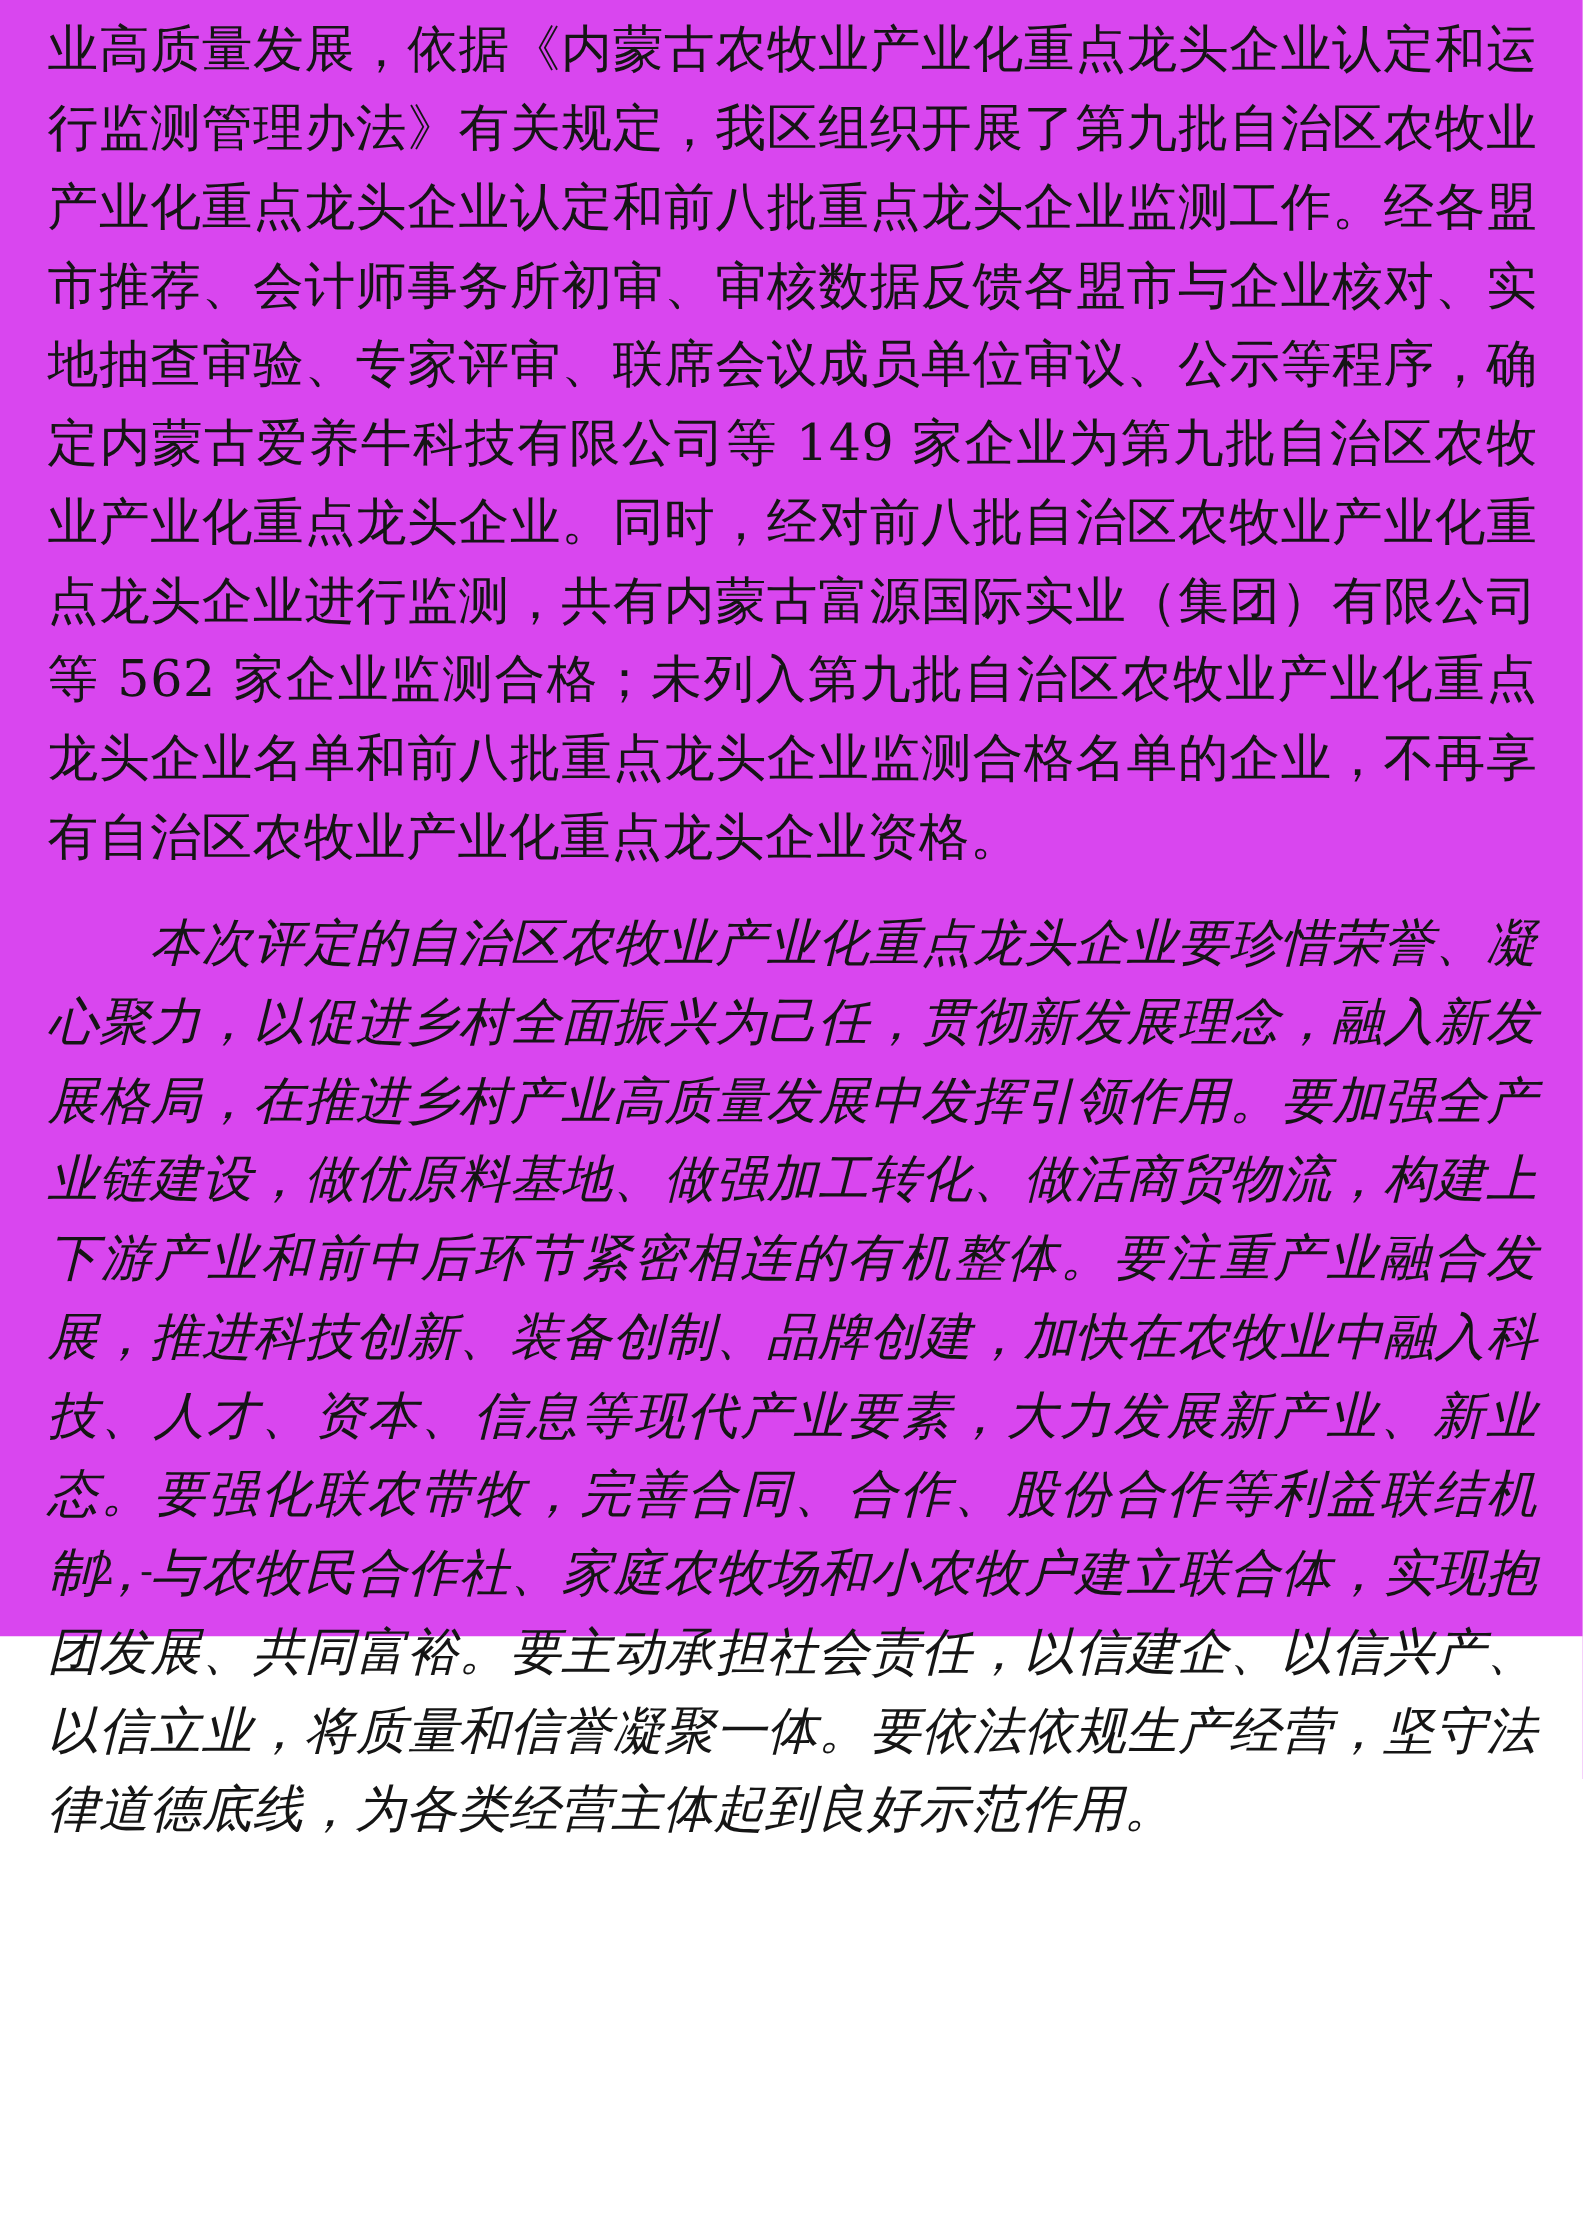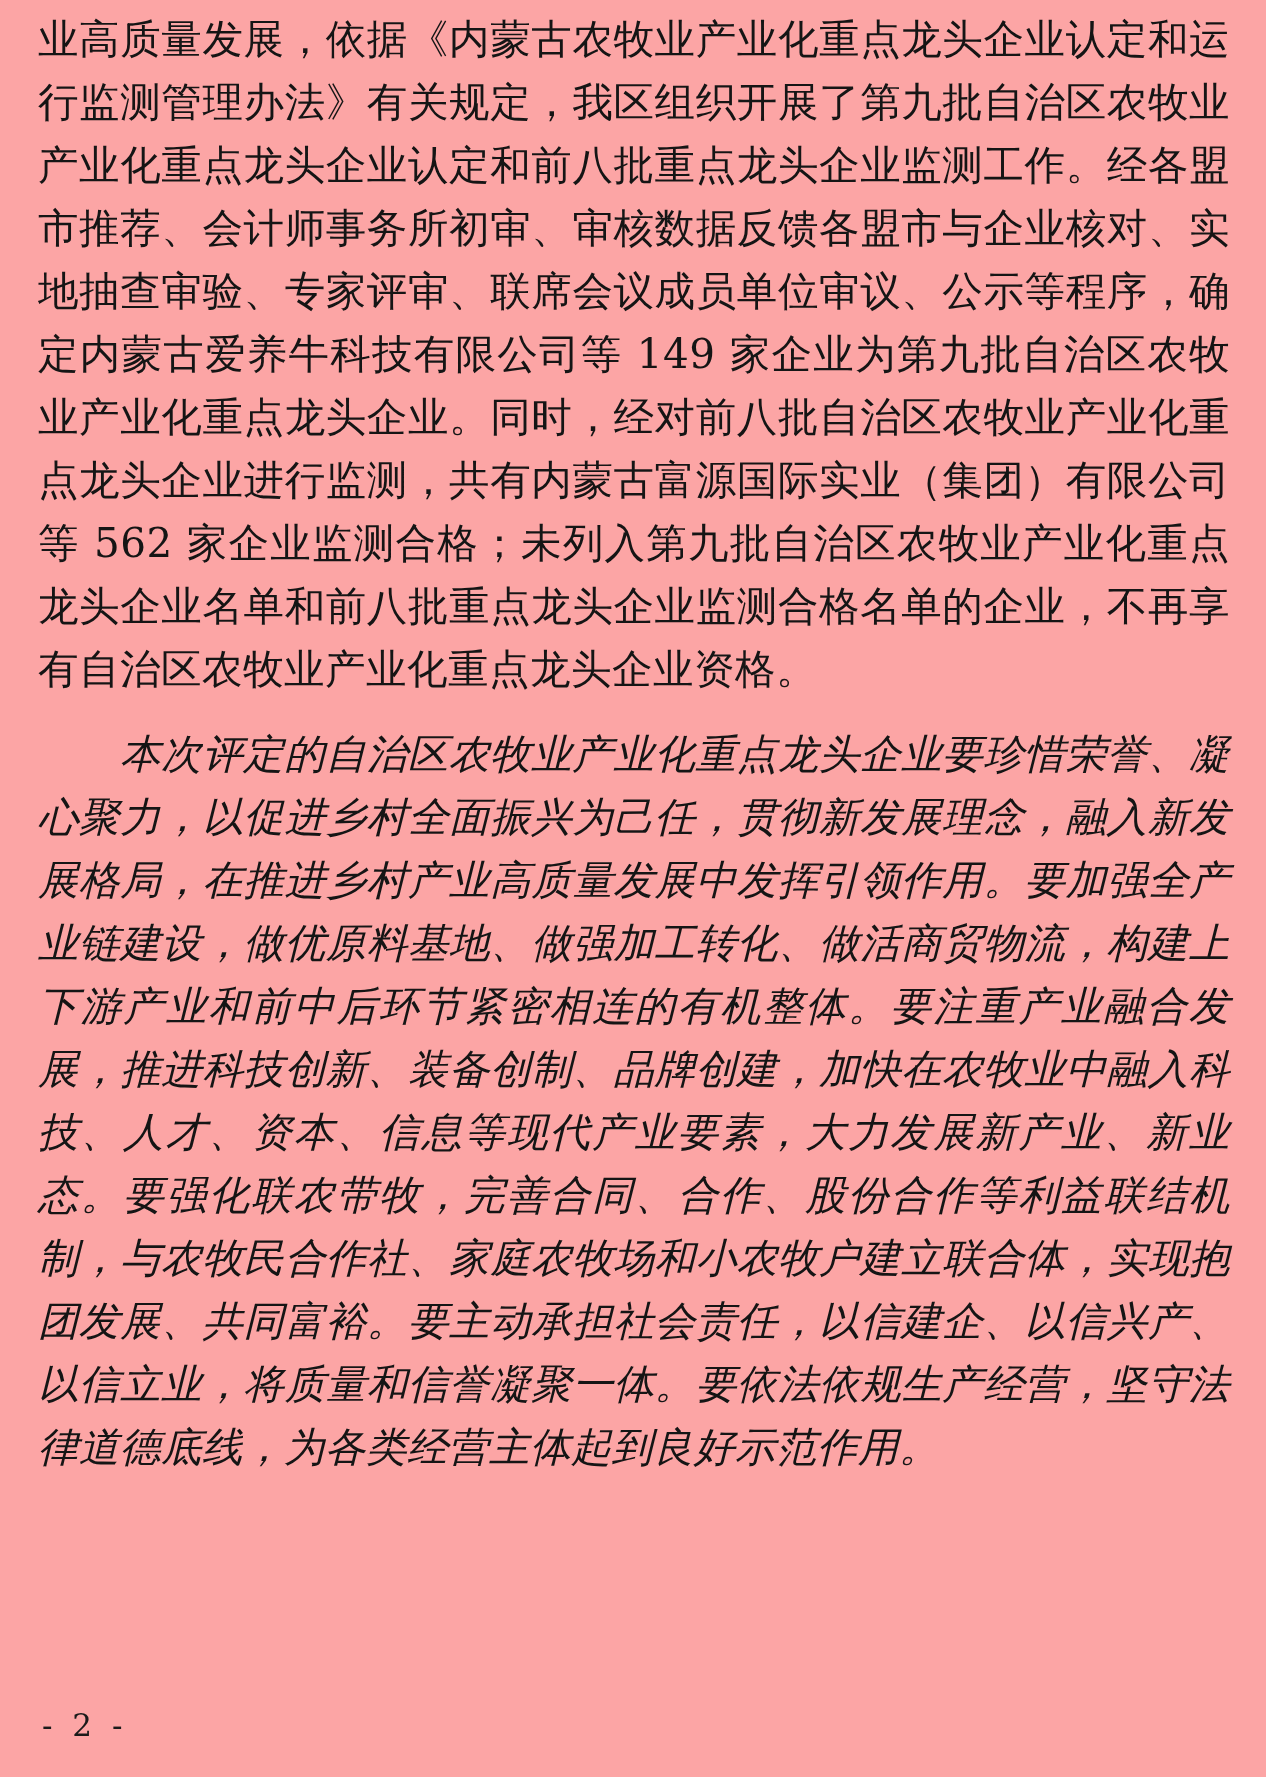--- a/index.html
+++ b/index.html
@@ -13,22 +13,22 @@
     position: relative;
     font-family: "DejaVu Serif", "Liberation Serif", serif;
     color: #1a1a1a;
     overflow: hidden;
   }
   .page {
     position: absolute;
     left: 0;
     top: 0;
     width: 1266px;
-    height: 1777px;
-    background: #fca5a5;
+    height: 1309px;
+    background: #d946ef;
   }
   .body-text {
     position: absolute;
     left: 38px;
     top: 8px;
     width: 1192px;
   }
   .para {
     font-size: 40.5px;
     line-height: 63px;

